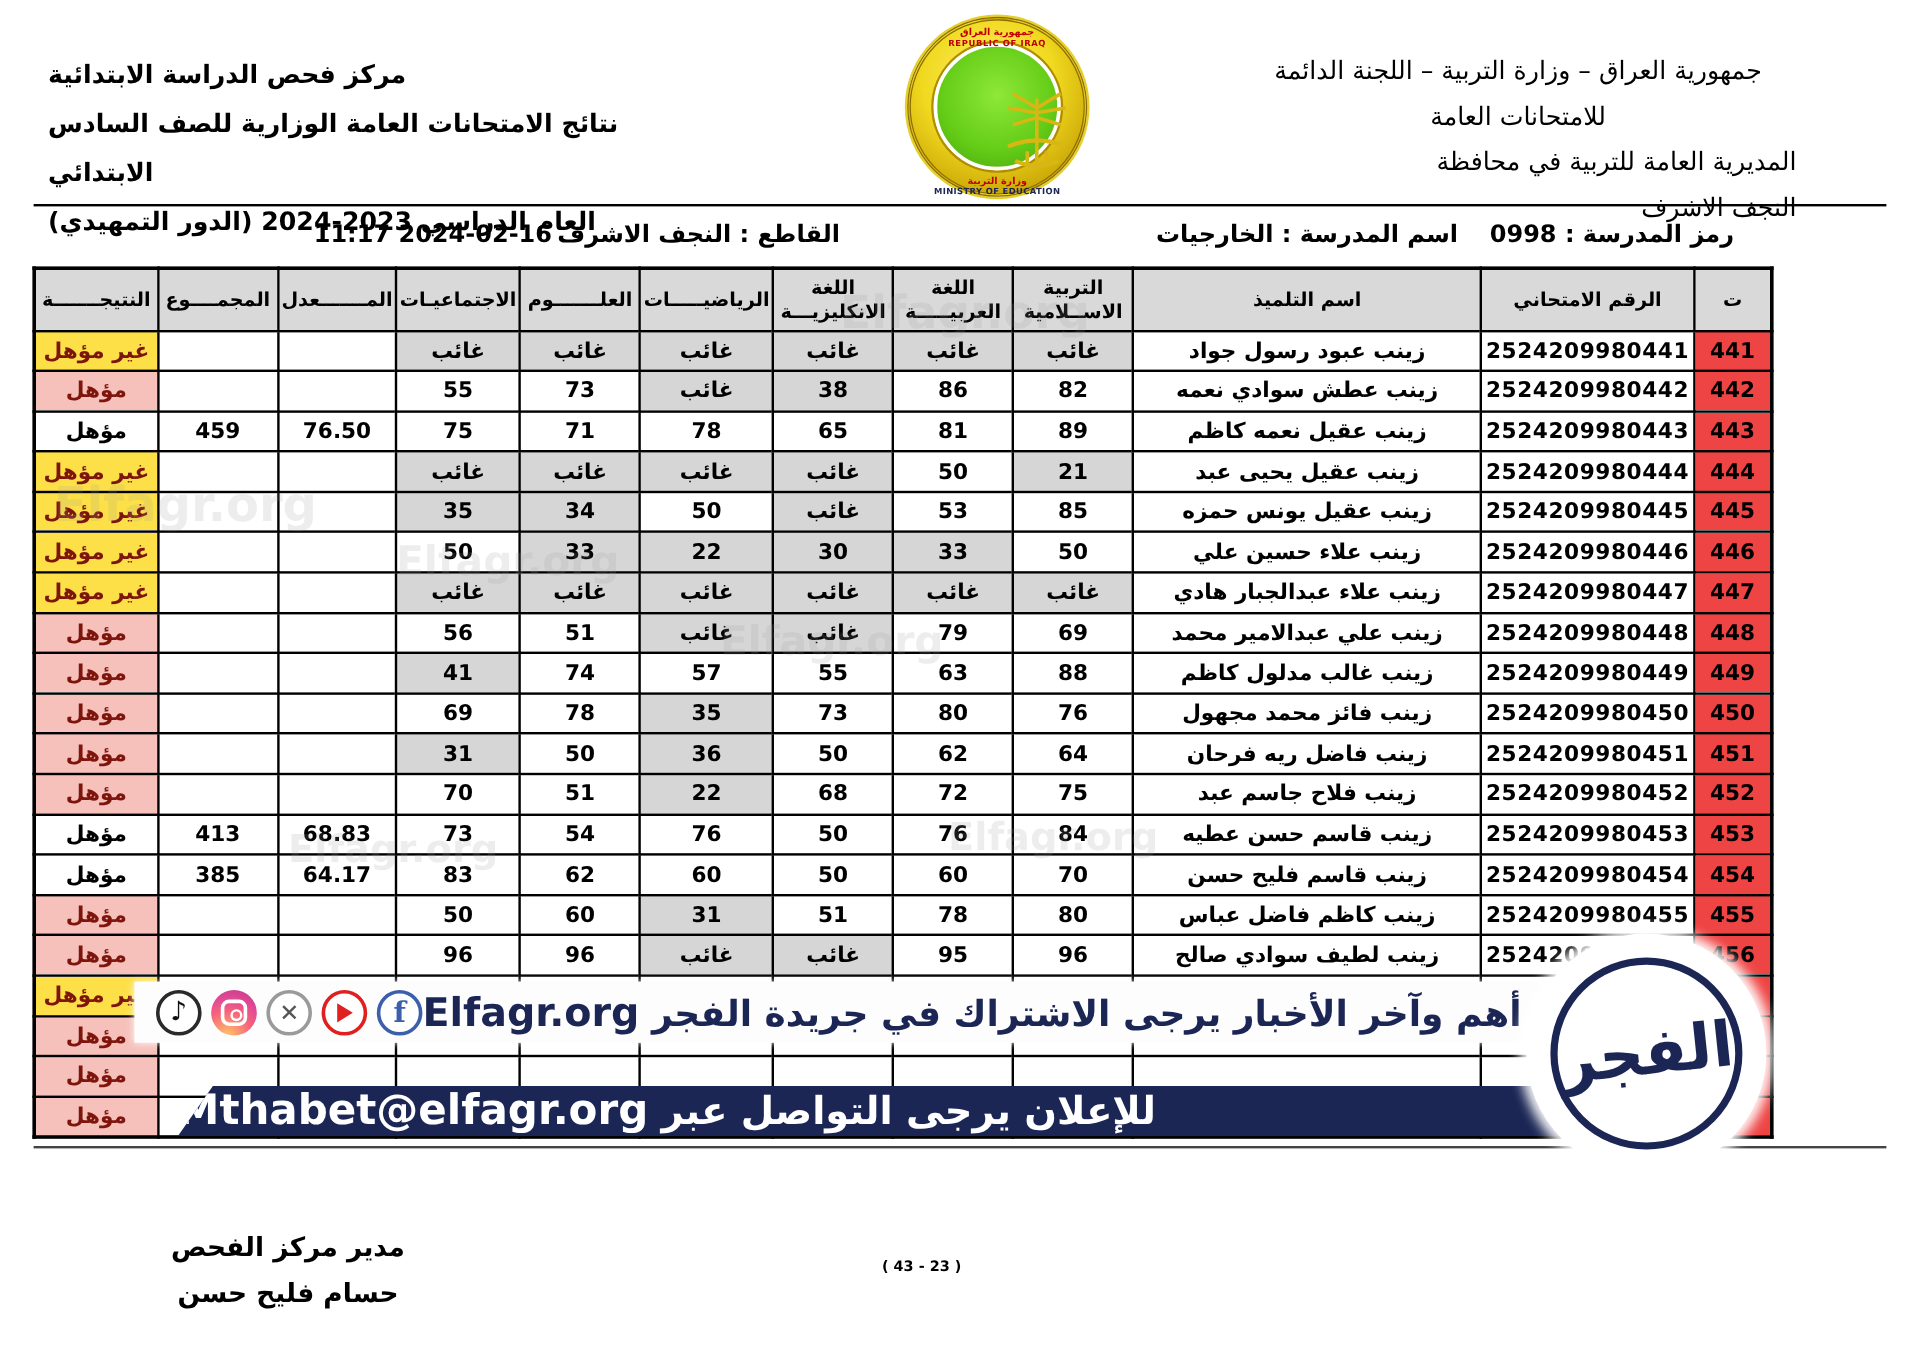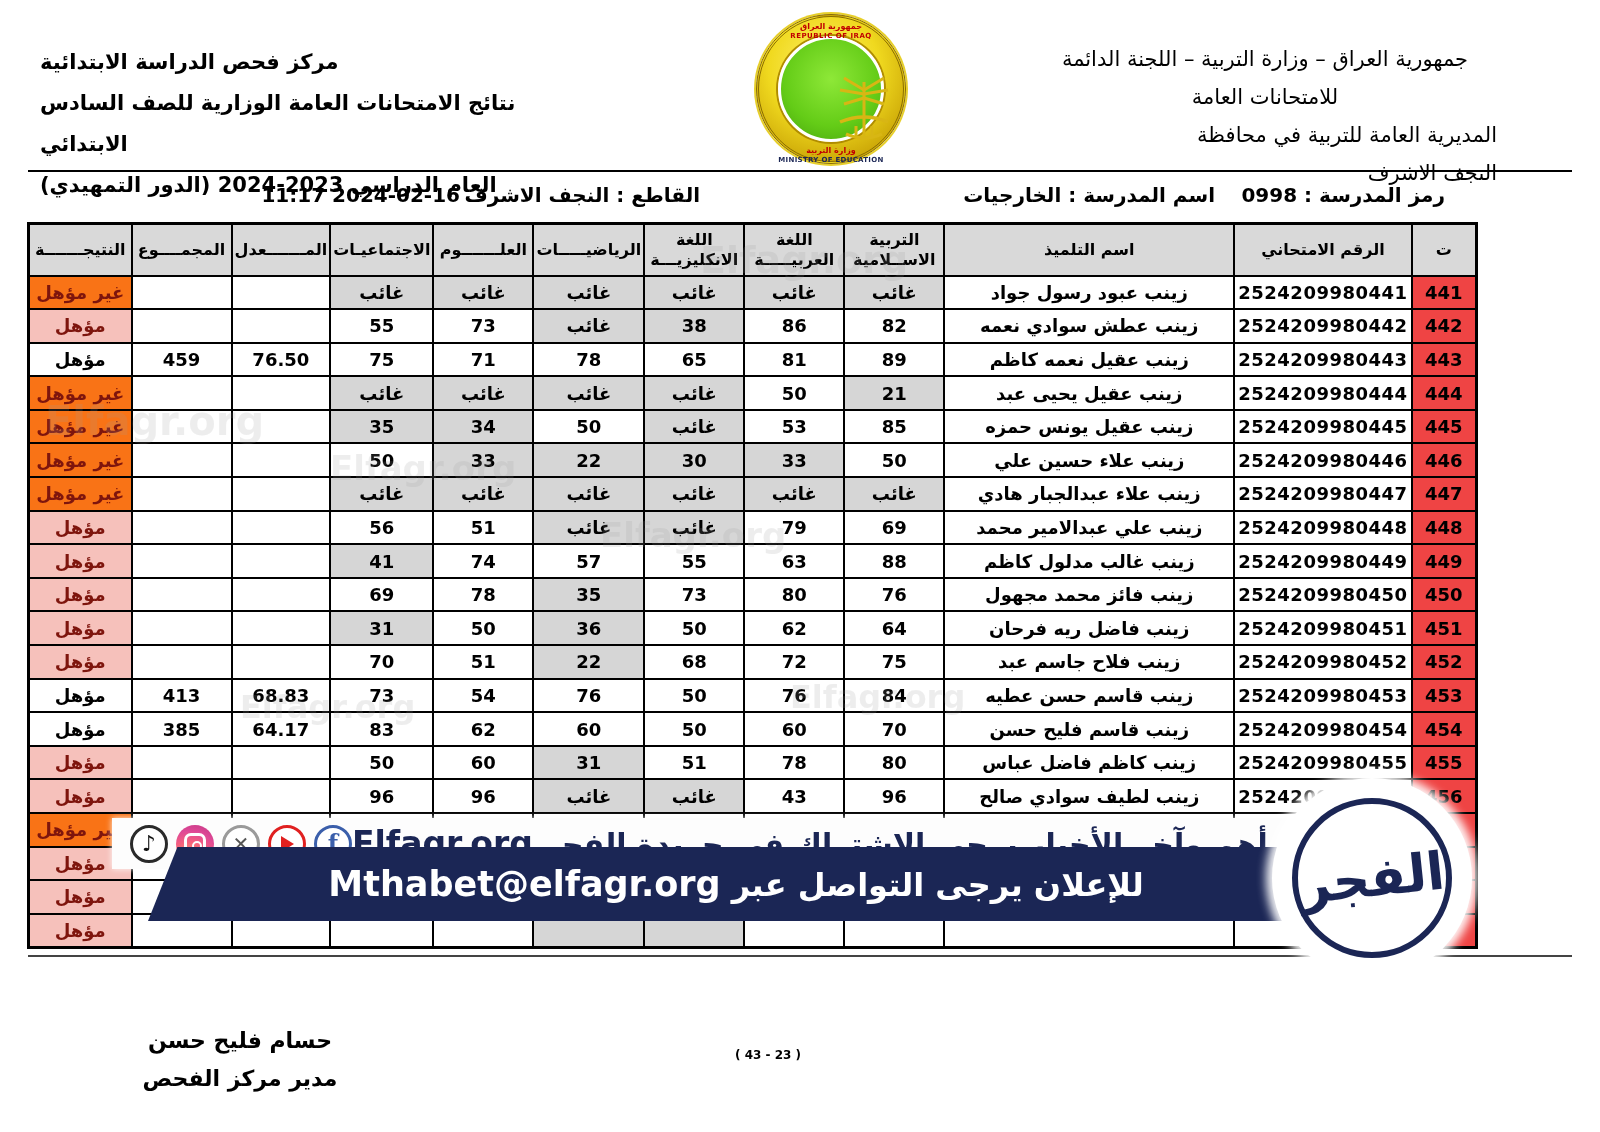--- a/index.html
+++ b/index.html
@@ -43,32 +43,32 @@
   .tblwrap { position:absolute; left:27px; top:222px; }
   table.res { border-collapse:collapse; table-layout:fixed; direction:rtl;
               border:3px solid #000; font-family:"DejaVu Sans", sans-serif; }
   table.res th, table.res td { border:2px solid #000; text-align:center; overflow:hidden; white-space:nowrap; }
   table.res th { background:#d9d9d9; font-size:16px; font-weight:bold; height:52px; line-height:20px; padding:0 2px; }
   table.res td { height:33.6px; font-size:18px; font-weight:bold; padding:0 3px; }
   td.c-n   { background:#ef4444; font-weight:normal; font-size:17px; }
   td.c-exam{ font-size:19px; letter-spacing:.5px;margin-top:48px; }
   td.c-name{ text-align:right; font-size:17px; padding-right:7px; }
   td.gray  { background:#d6d6d6;margin-left:46px; }
-  td.res-fail { background:#f97316; color:#7e150d; font-size:16px; }
+  td.res-fail { background:#fde047; color:#7e150d; font-size:16px; }
   td.res-pass { background:#f6c1bb; color:#7e150d; font-size:16px; }
   td.res-full { background:#fff; color:#000; font-size:16px; }
 
   .wm { position:absolute; color:#9c9c9c; opacity:.17; font-weight:bold; pointer-events:none; z-index:5; }
 
   
   .banner-white { position:absolute; left:112px; top:818px; width:1242px; height:51px; background:#fdfdfd;
                   z-index:10; box-shadow:0 0 6px rgba(255,255,255,.9); display:flex; align-items:center; }
-  .banner-navy  { position:absolute; left:148px; top:847px; width:1176px; height:74px; background:#1b2655;
+  .banner-navy  { position:absolute; left:148px; top:905px; width:1176px; height:42px; background:#1b2655;
                   z-index:10; clip-path:polygon(2.5% 0, 100% 0, 100% 100%, 0 100%);
-                  display:flex; align-items:center; justify-content:center; }
+                  display:flex; align-items:center; justify-content:flex-start; }
   .b-icons { display:flex; gap:8px; margin-left:18px; align-items:center; }
   .cicon { width:38px; height:38px; border-radius:50%; display:flex; align-items:center; justify-content:center;
            font-weight:bold; flex:0 0 auto; }
   .ic-tiktok { border:3px solid #2a2a2a; color:#111; background:#fff; font-size:22px; }
   .ic-insta  { background:radial-gradient(circle at 35% 100%, #fdc468 0%, #f7627c 45%, #df4996 70%, #c13584 100%);
                color:#fff; font-size:18px; box-shadow:inset 0 0 0 5px #fff0; }
   .ic-insta span { width:22px; height:22px; border:3px solid #fff; border-radius:7px; display:block; position:relative; }
   .ic-insta span::after { content:""; position:absolute; left:5px; top:5px; width:6px; height:6px; border:2.5px solid #fff; border-radius:50%; }
   .ic-x      { border:3px solid #9a9a9a; color:#555; background:#fff; font-size:20px; }
   .ic-yt     { border:3px solid #e02020; color:#e02020; background:#fff; font-size:0; }
@@ -420,21 +420,21 @@
             <td>50</td>
             <td></td>
             <td></td>
             <td class="res-pass">مؤهل</td>
           </tr>
           <tr>
             <td class="c-n">456</td>
             <td class="c-exam">2524209980456</td>
             <td class="c-name">زينب لطيف سوادي صالح</td>
             <td>96</td>
-            <td>43</td>
+            <td>95</td>
             <td class="gray">غائب</td>
             <td class="gray">غائب</td>
             <td>96</td>
             <td>96</td>
             <td></td>
             <td></td>
             <td class="res-pass">مؤهل</td>
           </tr>
           <tr>
             <td class="c-n"></td>
@@ -531,18 +531,18 @@
   <div class="fagr-logo">
     <div class="fagr-halo"></div>
     <div class="fagr-ring">
       <span>الفجر</span>
     </div>
   </div>
 
   <div class="rule-bottom"></div>
 
   <div class="foot-sign">
+    <div>مدير مركز الفحص</div>
     <div>حسام فليح حسن</div>
-    <div>مدير مركز الفحص</div>
   </div>
   <div class="foot-page">( 43 - 23 )</div>
 
 </div>
 
 </body></html>

